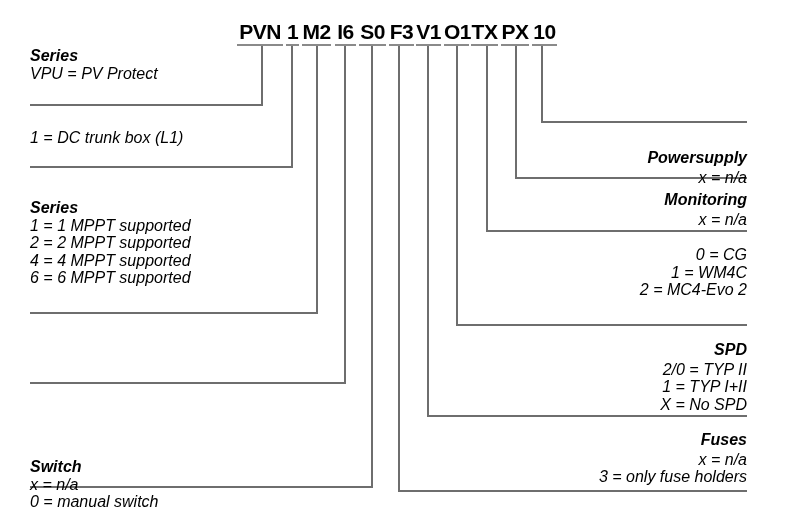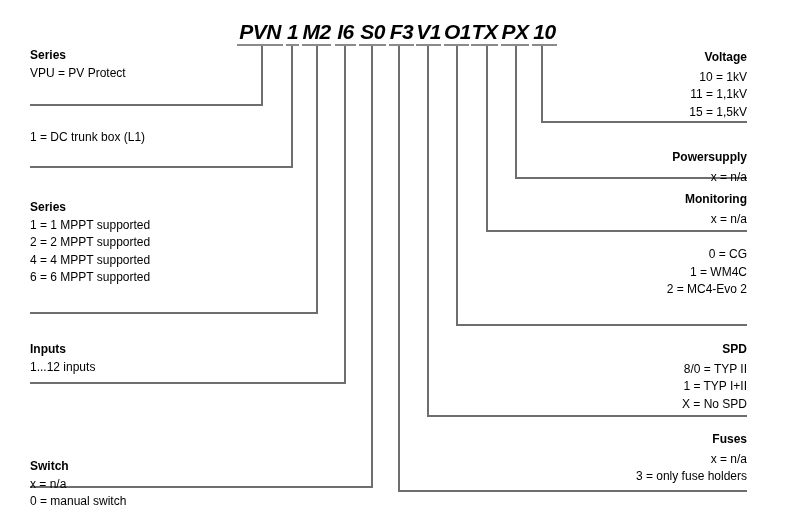--- a/index.html
+++ b/index.html
@@ -4,21 +4,21 @@
 <style>
   html,body{margin:0;padding:0;background:#ffffff;}
   .canvas{
     position:relative;width:800px;height:509px;background:#ffffff;overflow:hidden;
     font-family:"Liberation Sans", sans-serif;color:#000;
   }
   
   .seg{
     position:absolute;top:21px;height:23px;line-height:22px;
     font-size:21px;font-weight:bold;text-align:center;white-space:nowrap;
-    border-bottom:2px solid #8a8a8a;letter-spacing:-0.5px;font-style:italic;
+    border-bottom:2px solid #8a8a8a;letter-spacing:-0.5px;
   }
   #seg-0{left:237px;width:46px;}
   #seg-1{left:286px;width:13px;}
   #seg-2{left:302px;width:29px;}
   #seg-3{left:335px;width:21px;}
   #seg-4{left:359px;width:27px;}
   #seg-5{left:389px;width:25px;}
   #seg-6{left:416px;width:25px;}
   #seg-7{left:444px;width:25px;}
   #seg-8{left:471px;width:27px;}
@@ -46,21 +46,21 @@
   #hl-3{top:382px;left:30px;width:316px;}
   #hl-4{top:486px;left:30px;width:343px;}
   #hl-5{top:490px;left:398px;width:349px;}
   #hl-6{top:415px;left:427px;width:320px;}
   #hl-7{top:324px;left:456px;width:291px;}
   #hl-8{top:230px;left:486px;width:261px;}
   #hl-9{top:177px;left:515px;width:232px;}
   #hl-10{top:121px;left:541px;width:206px;}
 
   
-  .sec{position:absolute;font-size:12px;line-height:17.5px;white-space:nowrap;}
+  .sec{position:absolute;font-size:16px;line-height:17.5px;white-space:nowrap;font-style:italic;}
   .sec .h{font-weight:bold;}
   .lsec{left:30px;width:330px;text-align:left;}
   .rsec{right:53px;width:330px;text-align:right;}
   .rsec .h{margin-bottom:2px;}
   #ls-0{top:47px;}
   #ls-1{top:129px;}
   #ls-2{top:199px;}
   #ls-3{top:341px;}
   #ls-4{top:410px;margin-top:48px;}
   #rs-0{top:49px;}
@@ -118,53 +118,43 @@
   <div class="sec lsec" id="ls-1">
     <div class="it">1 = DC trunk box (L1)</div>
   </div>
   <div class="sec lsec" id="ls-2">
     <div class="h">Series</div>
     <div class="it">1 = 1 MPPT supported</div>
     <div class="it">2 = 2 MPPT supported</div>
     <div class="it">4 = 4 MPPT supported</div>
     <div class="it">6 = 6 MPPT supported</div>
   </div>
-  <div class="sec lsec" id="ls-3">
-    <div class="h">Inputs</div>
-    <div class="it">1...12 inputs</div>
-  </div>
   <div class="sec lsec" id="ls-4">
     <div class="h">Switch</div>
     <div class="it">x = n/a</div>
     <div class="it">0 = manual switch</div>
     <div class="it">1 = remote switch</div>
   </div>
 
-  <div class="sec rsec" id="rs-0">
-    <div class="h">Voltage</div>
-    <div class="it">10 = 1kV</div>
-    <div class="it">11 = 1,1kV</div>
-    <div class="it">15 = 1,5kV</div>
-  </div>
   <div class="sec rsec" id="rs-1">
     <div class="h">Powersupply</div>
     <div class="it">x = n/a</div>
   </div>
   <div class="sec rsec" id="rs-2">
     <div class="h">Monitoring</div>
     <div class="it">x = n/a</div>
   </div>
   <div class="sec rsec" id="rs-3">
     <div class="it">0 = CG</div>
     <div class="it">1 = WM4C</div>
     <div class="it">2 = MC4-Evo 2</div>
   </div>
   <div class="sec rsec" id="rs-4">
     <div class="h">SPD</div>
-    <div class="it">8/0 = TYP II</div>
+    <div class="it">2/0 = TYP II</div>
     <div class="it">1 = TYP I+II</div>
     <div class="it">X = No SPD</div>
   </div>
   <div class="sec rsec" id="rs-5">
     <div class="h">Fuses</div>
     <div class="it">x = n/a</div>
     <div class="it">3 = only fuse holders</div>
   </div>
 
 </div>

